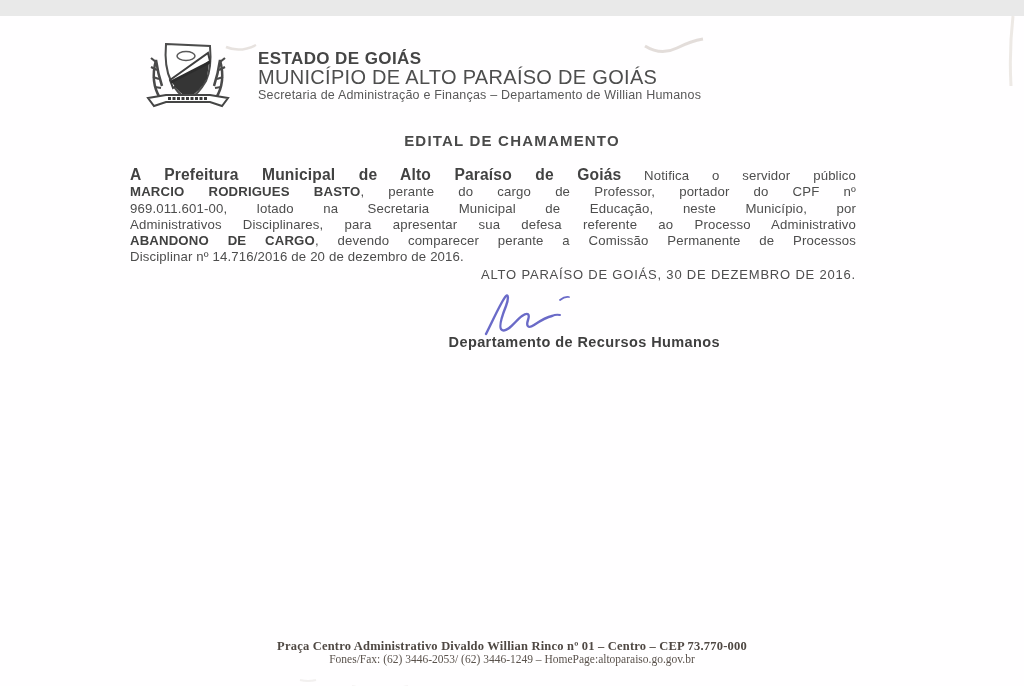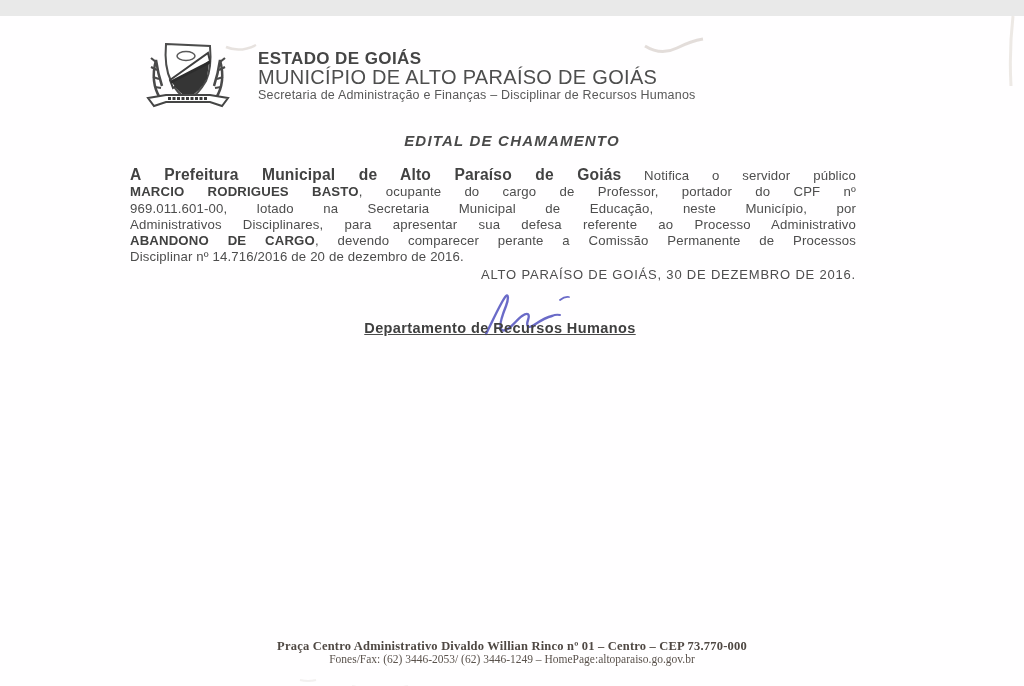--- a/index.html
+++ b/index.html
@@ -13,33 +13,33 @@
     margin:16px auto;
   }
   
   .crest{position:absolute;left:126px;top:22px;width:122px;height:76px;}
   .hdr{position:absolute;left:258px;top:33px;width:640px;}
   .hdr .org{font-size:17px;font-weight:bold;color:#454545;letter-spacing:.4px;line-height:19px;}
   .hdr .mun{font-size:20px;color:#4e4e4e;letter-spacing:.3px;line-height:17px;margin-top:1px;}
   .hdr .dep{font-size:12.5px;color:#585858;letter-spacing:.2px;line-height:15px;margin-top:2px;}
   
   .title{position:absolute;left:0;top:116px;width:1024px;text-align:center;
-    font-size:15px;font-weight:bold;color:#4a4a4a;letter-spacing:1.2px;font-style:italic;}
+    font-size:15px;font-weight:bold;color:#4a4a4a;letter-spacing:1.2px;}
   
   .body{position:absolute;left:130px;top:151px;width:726px;font-size:13.2px;color:#4d4d4d;}
   .line{line-height:16.3px;letter-spacing:.15px;}
   .just{text-align:justify;text-align-last:justify;text-justify:inter-word;}
   .lead{font-size:15.6px;font-weight:bold;color:#424242;}
   .b{font-weight:bold;color:#414141;}
   
   .dateline{position:absolute;left:130px;top:251px;width:726px;text-align:right;
     font-size:13px;letter-spacing:.8px;color:#4d4d4d;}
   
   .sig-ink{position:absolute;left:468px;top:274px;width:112px;height:48px;}
-  .sigblock{position:absolute;left:280px;top:304px;width:440px;text-align:center;text-decoration:underline;}
+  .sigblock{position:absolute;left:280px;top:318px;width:440px;text-align:right;}
   .sigblock .dept{font-size:14.5px;font-weight:bold;color:#3f3f3f;letter-spacing:.4px;line-height:17px;}
   .sigblock .ent{font-size:13.5px;color:#4c4c4c;letter-spacing:.2px;line-height:16px;}
   
   .footer{position:absolute;left:0;top:623px;width:1024px;text-align:center;
     font-family:"Liberation Serif",serif;color:#4f4843;}
   .footer .addr{font-size:12.5px;font-weight:bold;letter-spacing:.2px;line-height:14px;}
   .footer .contact{font-size:11.5px;line-height:13px;color:#5a524c;}
   
   .artifacts{position:absolute;left:0;top:0;width:1024px;height:686px;pointer-events:none;}
 </style>
@@ -73,28 +73,28 @@
     <path d="M90,60 Q100,44 94,22 Q92,36 88,48" fill="none" stroke="#4a4a4a" stroke-width="2.5"></path>
     <path d="M94,24 l5,-4 M93,32 l6,-3 M91,41 l6,-2 M89,50 l6,-1" stroke="#4a4a4a" stroke-width="2.2"></path>
 
     <path d="M22,60 L40,57 L84,57 L102,60 L96,68 L84,64 L40,64 L28,68 Z" fill="#ffffff" stroke="#454545" stroke-width="2"></path>
     <path d="M42,60.5 L82,60.5" stroke="#3a3a3a" stroke-width="3" stroke-dasharray="3 1.5"></path>
   </svg>
 
   <div class="hdr">
     <div class="org">ESTADO DE GOIÁS</div>
     <div class="mun">MUNICÍPIO DE ALTO PARAÍSO DE GOIÁS</div>
-    <div class="dep">Secretaria de Administração e Finanças – Disciplinar de Recursos Humanos</div>
+    <div class="dep">Secretaria de Administração e Finanças – Departamento de Willian Humanos</div>
   </div>
 
   <div class="title">EDITAL DE CHAMAMENTO</div>
 
   <div class="body">
     <div class="line just"><span class="lead">A Prefeitura Municipal de Alto Paraíso de Goiás</span> <span>Notifica o servidor público</span></div>
-    <div class="line just"><span class="b">MARCIO RODRIGUES BASTO</span><span>, ocupante do cargo de Professor, portador do CPF nº</span></div>
+    <div class="line just"><span class="b">MARCIO RODRIGUES BASTO</span><span>, perante do cargo de Professor, portador do CPF nº</span></div>
     <div class="line just"><span>969.011.601-00, lotado na Secretaria Municipal de Educação, neste Município, por</span></div>
     <div class="line just"><span>Administrativos Disciplinares, para apresentar sua defesa referente ao Processo Administrativo</span></div>
     <div class="line just"><span class="b">ABANDONO DE CARGO</span><span>, devendo comparecer perante a Comissão Permanente de Processos</span></div>
     <div class="line"><span>Disciplinar nº 14.716/2016 de 20 de dezembro de 2016.</span></div>
   </div>
 
   <div class="dateline">ALTO PARAÍSO DE GOIÁS, 30 DE DEZEMBRO DE 2016.</div>
 
   <svg class="sig-ink" viewBox="0 0 112 48" aria-hidden="true">
     <g fill="none" stroke="#5a5ac2" stroke-width="2.4" stroke-linecap="round" opacity="0.9">

